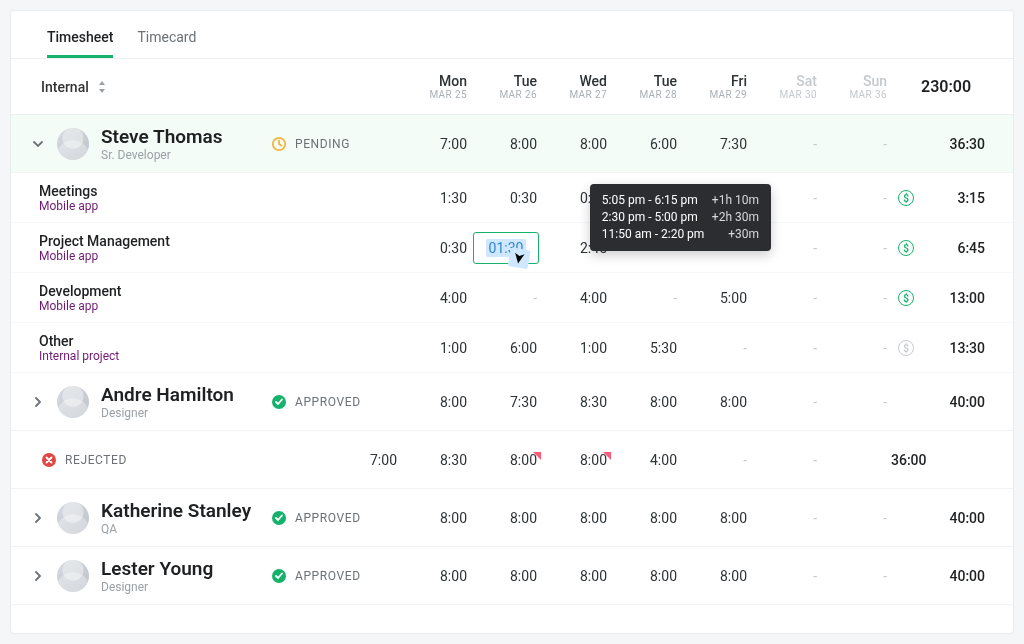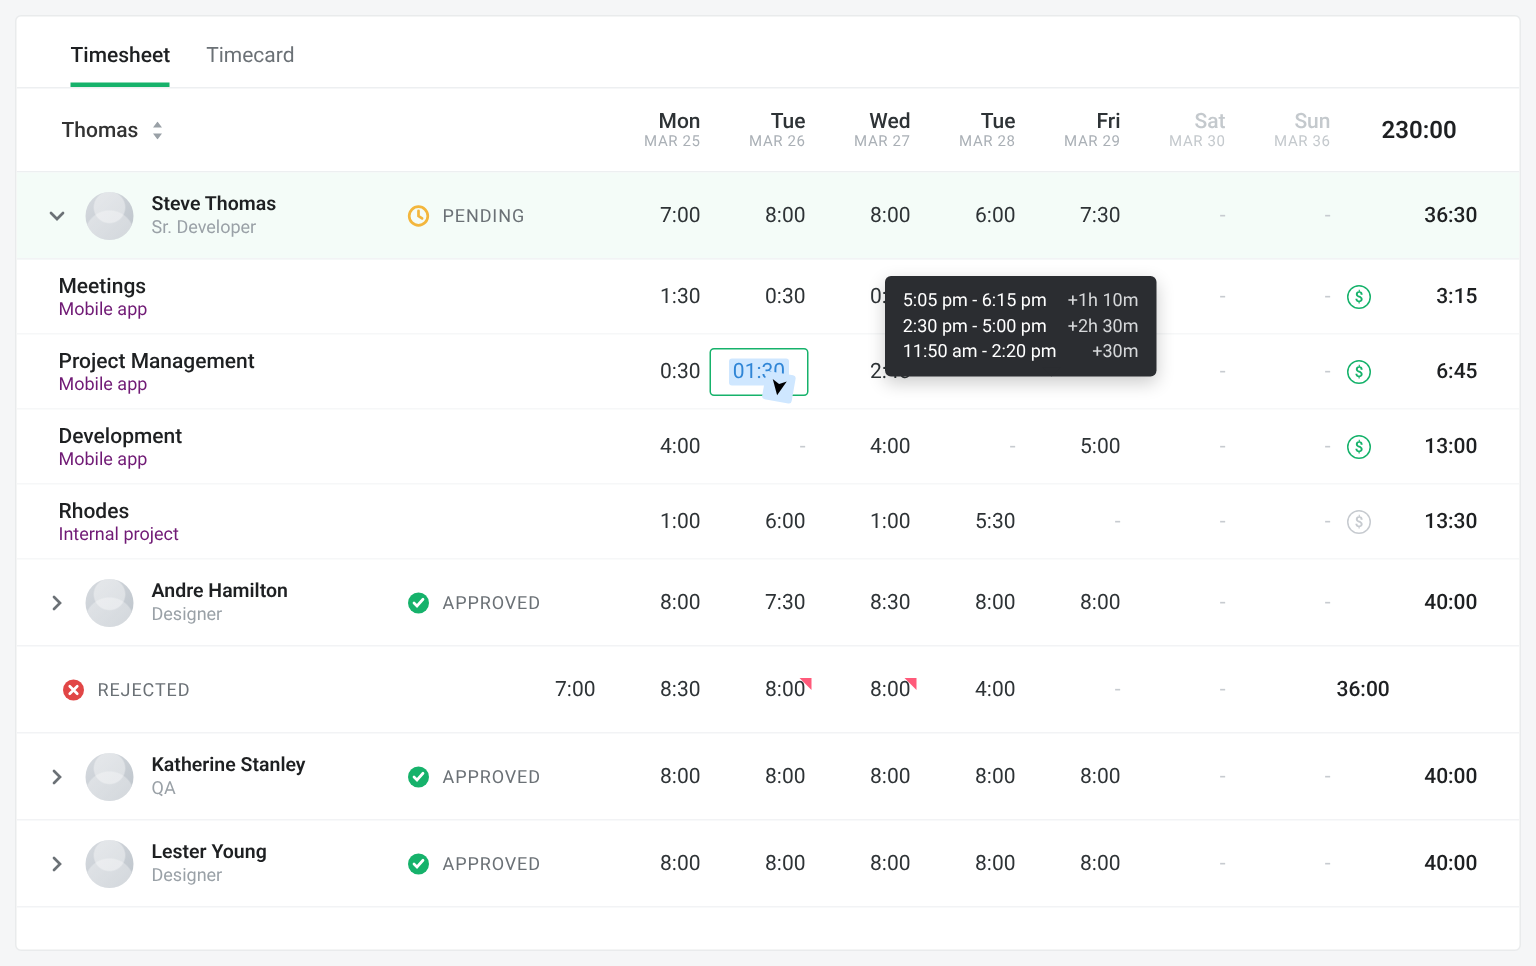--- a/index.html
+++ b/index.html
@@ -66,21 +66,21 @@
     flex-shrink: 0; margin-right: 12px;
     position: relative; overflow:hidden;
   }
   .avatar::after{
     content:""; position:absolute; inset:0;
     background: radial-gradient(circle at 50% 32%, #fff6 0 10px, transparent 11px),
                 radial-gradient(circle at 50% 90%, #fff5 0 16px, transparent 17px);
   }
   .name-block { display:flex; align-items:center; }
   .names { display:flex; flex-direction:column; }
-  .member-name { font-weight: 600; font-size: 13px; }
+  .member-name { font-weight: 600; font-size: 19px; }
   .member-role { font-size: 12px; color:#9aa1a7; }
   .status-cell { display:flex; align-items:center; gap:8px; }
   .status-ico { width:16px; height:16px; display:inline-flex; align-items:center; justify-content:center; }
   .status-text { font-size:12px; letter-spacing:0.6px; color:#6b7176; }
   .cell { text-align:right; padding-right:4px; color:#2e3336; }
   .cell.dim { color:#c7cbd0; }
   .sum-cell { text-align:right; padding-right:16px; font-weight:500; }
   .bill-icon-cell { text-align:center; }
   .sub-row { height: 50px; border-bottom: 1px solid #f6f7f8; }
   .sub-label { display:flex; flex-direction:column; padding-left: 0px; margin-left:-2px;}
@@ -115,21 +115,21 @@
 
 <div class="card">
 
   <div class="tabs">
     <div class="tab active">Timesheet</div>
     <div class="tab">Timecard</div>
   </div>
 
   <div class="grid-header">
     <div class="col-members">
-      <span>Thomas</span>
+      <span>Internal</span>
       <span class="sort-icon">
         <svg width="10" height="12" viewBox="0 0 10 12">
             <path d="M5 0l3 4H2zM5 12l3-4H2z" fill="#9aa1a7"></path>
           </svg>
       </span>
     </div>
     <div></div>
 
   <div class="day-head">
         <div class="day-name">Mon</div>
@@ -257,21 +257,21 @@
         <div class="cell" style="position: relative;">4:00</div>
         <div class="cell dim" style="position: relative;">-</div>
         <div class="cell" style="position: relative;">5:00</div>
         <div class="cell dim" style="position: relative;">-</div>
         <div class="cell dim" style="position: relative;">-</div>
         <div class="bill-icon-cell"><span class="dollar ">$</span></div>
         <div class="sum-cell">13:00</div>
       </div>
       <div class="sub-row">
         <div class="sub-label">
-          <span class="sub-title">Rhodes</span>
+          <span class="sub-title">Other</span>
           <span class="sub-project">Internal project</span>
         </div>
         <div></div>
         <div class="cell" style="position: relative;">1:00</div>
         <div class="cell" style="position: relative;">6:00</div>
         <div class="cell" style="position: relative;">1:00</div>
         <div class="cell" style="position: relative;">5:30</div>
         <div class="cell dim" style="position: relative;">-</div>
         <div class="cell dim" style="position: relative;">-</div>
         <div class="cell dim" style="position: relative;">-</div>

